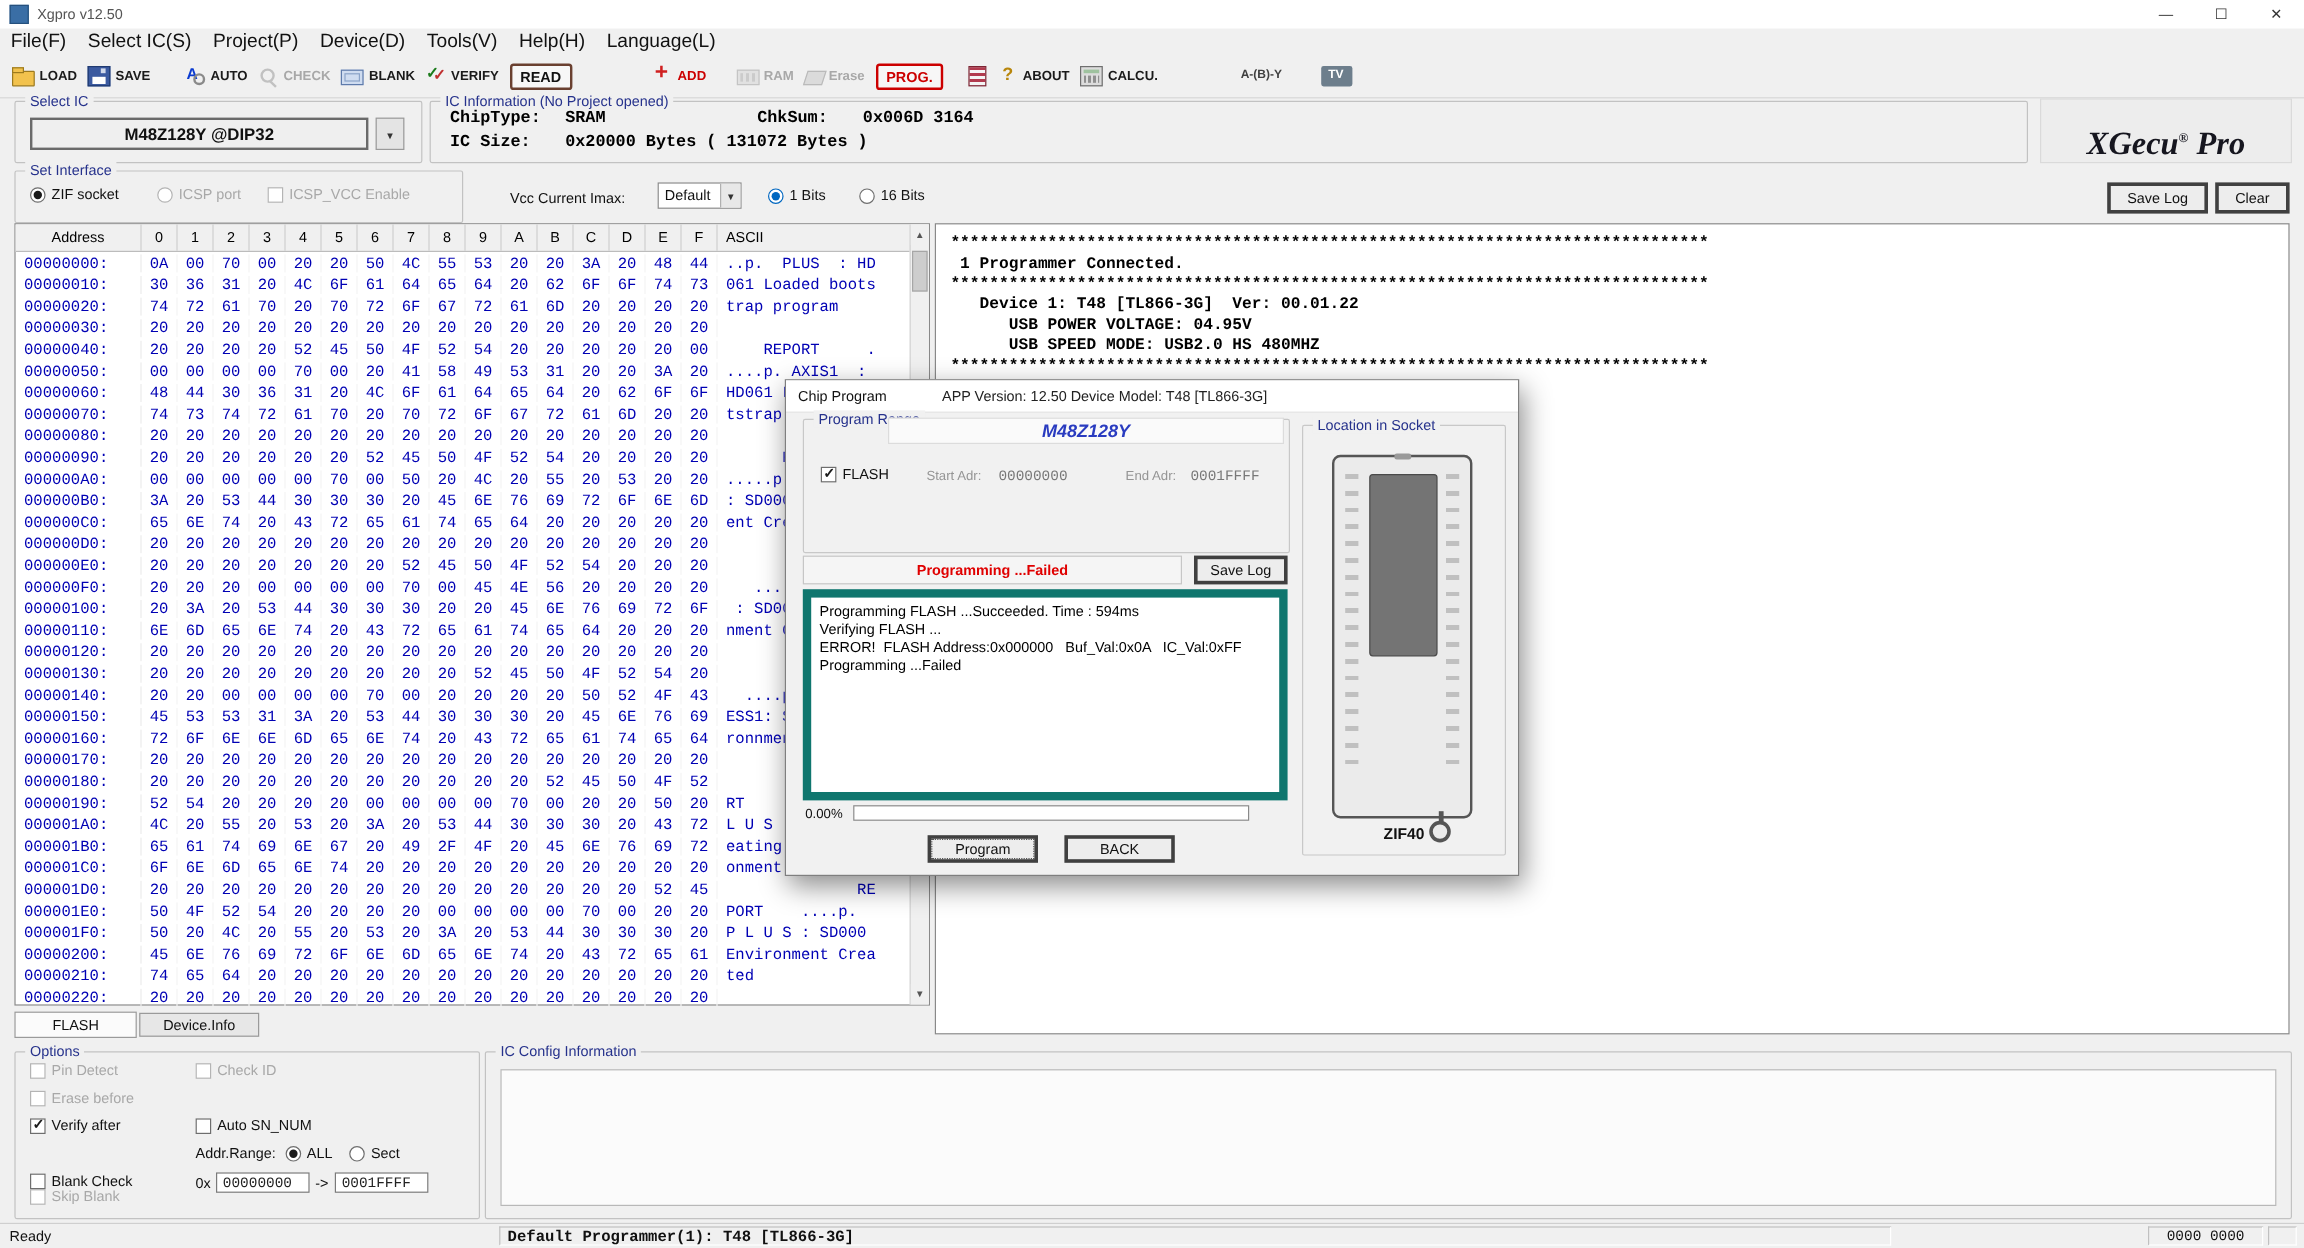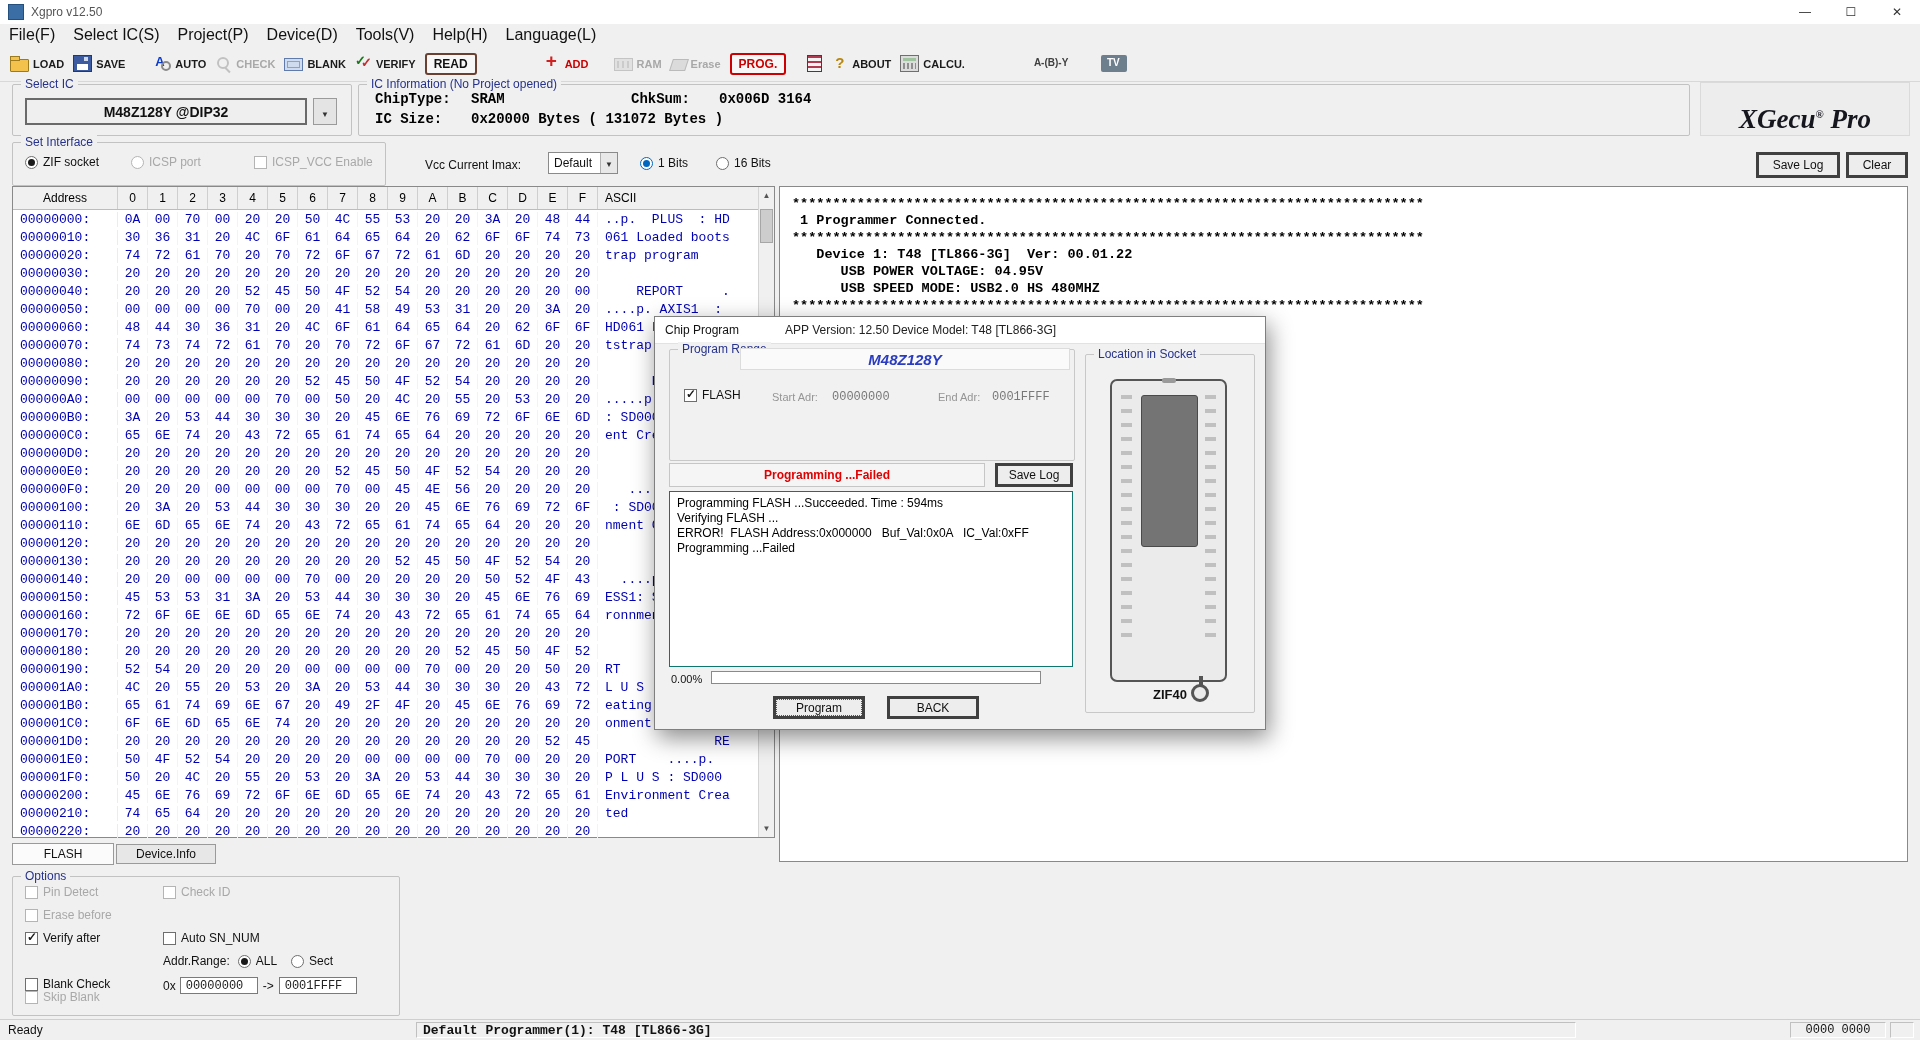--- a/index.html
+++ b/index.html
@@ -112,21 +112,21 @@
   
   .dialog{position:absolute;left:654px;top:316px;width:612px;height:414px;background:#f1f1f1;border:1px solid #7f7f7f;
           box-shadow:3px 8px 22px rgba(0,0,0,.45);z-index:50;box-sizing:border-box;}
   .dlg-title{height:26px;background:#fff;border-bottom:1px solid #e2e2e2;display:flex;align-items:center;font-size:12px;color:#111;}
   .dlg-title .t1{margin-left:10px;}
   .dlg-title .t2{margin-left:46px;color:#222;}
   .dlg-chipbar{position:absolute;left:70px;top:-2px;width:330px;height:22px;background:#fafafa;border:1px solid #dcdcdc;
                display:flex;align-items:center;justify-content:center;font-size:15px;font-weight:bold;font-style:italic;color:#2a3cc0;box-sizing:border-box;}
   .dlg-redbox{position:absolute;left:14px;top:146px;width:316px;height:24px;border:1px solid #c6c6c6;background:#f5f5f5;
               display:flex;align-items:center;justify-content:center;color:#e00000;font-size:12px;font-weight:bold;box-sizing:border-box;}
-  .dlg-log{position:absolute;left:14px;top:174px;width:404px;height:176px;background:#fff;border:1px solid #0f766e;
+  .dlg-log{position:absolute;left:14px;top:174px;width:404px;height:176px;background:#fff;border:7px solid #0f766e;
            font-size:12px;line-height:15px;padding:4px 7px;white-space:pre-wrap;color:#000;box-sizing:border-box;}
   .dlg-progressbar{position:absolute;left:56px;top:354px;width:330px;height:13px;background:#fff;border:1px solid #8a8a8a;box-sizing:border-box;}
   .socket{position:absolute;left:24px;top:24px;width:117px;height:303px;border:2px solid #555;border-radius:7px;background:#ebebeb;box-sizing:border-box;}
   .pincol{position:absolute;top:14px;bottom:42px;width:11px;background:repeating-linear-gradient(180deg,#c0c0c0 0 4px,transparent 4px 14px);}
   .pincol.l{left:9px;} .pincol.r{right:9px;}
   .socket-chip{position:absolute;left:29px;top:14px;width:55px;height:150px;background:#747474;border:1px solid #4a4a4a;border-radius:3px;}
   .socket-slot{position:absolute;left:50%;top:-3px;width:14px;height:5px;margin-left:-7px;background:#9a9a9a;border-radius:2px;}
   .lever-stem{position:absolute;right:22px;bottom:-8px;width:4px;height:12px;background:#555;}
   .lever-ring{position:absolute;right:16px;bottom:-22px;width:12px;height:12px;border:3px solid #555;border-radius:50%;background:#ebebeb;}
   .zif-label{position:absolute;left:0;top:332px;width:100%;text-align:center;font-size:13px;font-weight:bold;color:#111;}
@@ -249,21 +249,21 @@
   <div class="groupbox" style="left:12px;top:142px;width:372px;height:42px;">
     <span class="gb-title">Set Interface</span>
     <div class="ctl" style="left:12px;top:12px;">
       <span class="radio sel"></span>
       <span class="lab">ZIF socket</span>
     </div>
     <div class="ctl" style="left:118px;top:12px;">
       <span class="radio dis"></span>
       <span class="lab dis">ICSP port</span>
     </div>
-    <div class="ctl" style="left:241px;top:12px;">
+    <div class="ctl" style="left:210px;top:12px;">
       <span class="cbx dis"></span>
       <span class="lab dis">ICSP_VCC Enable</span>
     </div>
   </div>
 
   <span class="lab" style="position:absolute;left:425px;top:158px;">Vcc Current Imax:</span>
   <div class="vcc-combo">
     <span class="val">Default</span>
     <span class="arr">
         <span class="arrow-down-glyph"></span>
@@ -1074,20 +1074,24 @@
       </span>
     </div>
     <div class="ctl" style="left:150px;top:100px;">
       <span class="lab">0x</span>
       <span class="inp" style="width:78px;margin-left:4px;">00000000</span>
       <span class="lab" style="margin:0 5px;">-&gt;</span>
       <span class="inp" style="width:78px;">0001FFFF</span>
     </div>
   </div>
 
+  <div class="groupbox" style="left:404px;top:876px;width:1504px;height:138px;">
+    <span class="gb-title">IC Config Information</span>
+    <div class="icfg-inner"></div>
+  </div>
 
   <div class="statusbar">
     <span style="position:absolute;left:8px;top:3px;">Ready</span>
     <div class="status-seg" style="left:416px;width:1160px;">
       <span class="prog-text">Default Programmer(1): T48 [TL866-3G]</span>
     </div>
     <div class="status-seg" style="left:1790px;width:96px;justify-content:center;">
       <span class="prog-text" style="font-weight:normal;font-size:12px;">0000 0000</span>
     </div>
     <div class="status-seg" style="left:1890px;width:24px;"></div>

